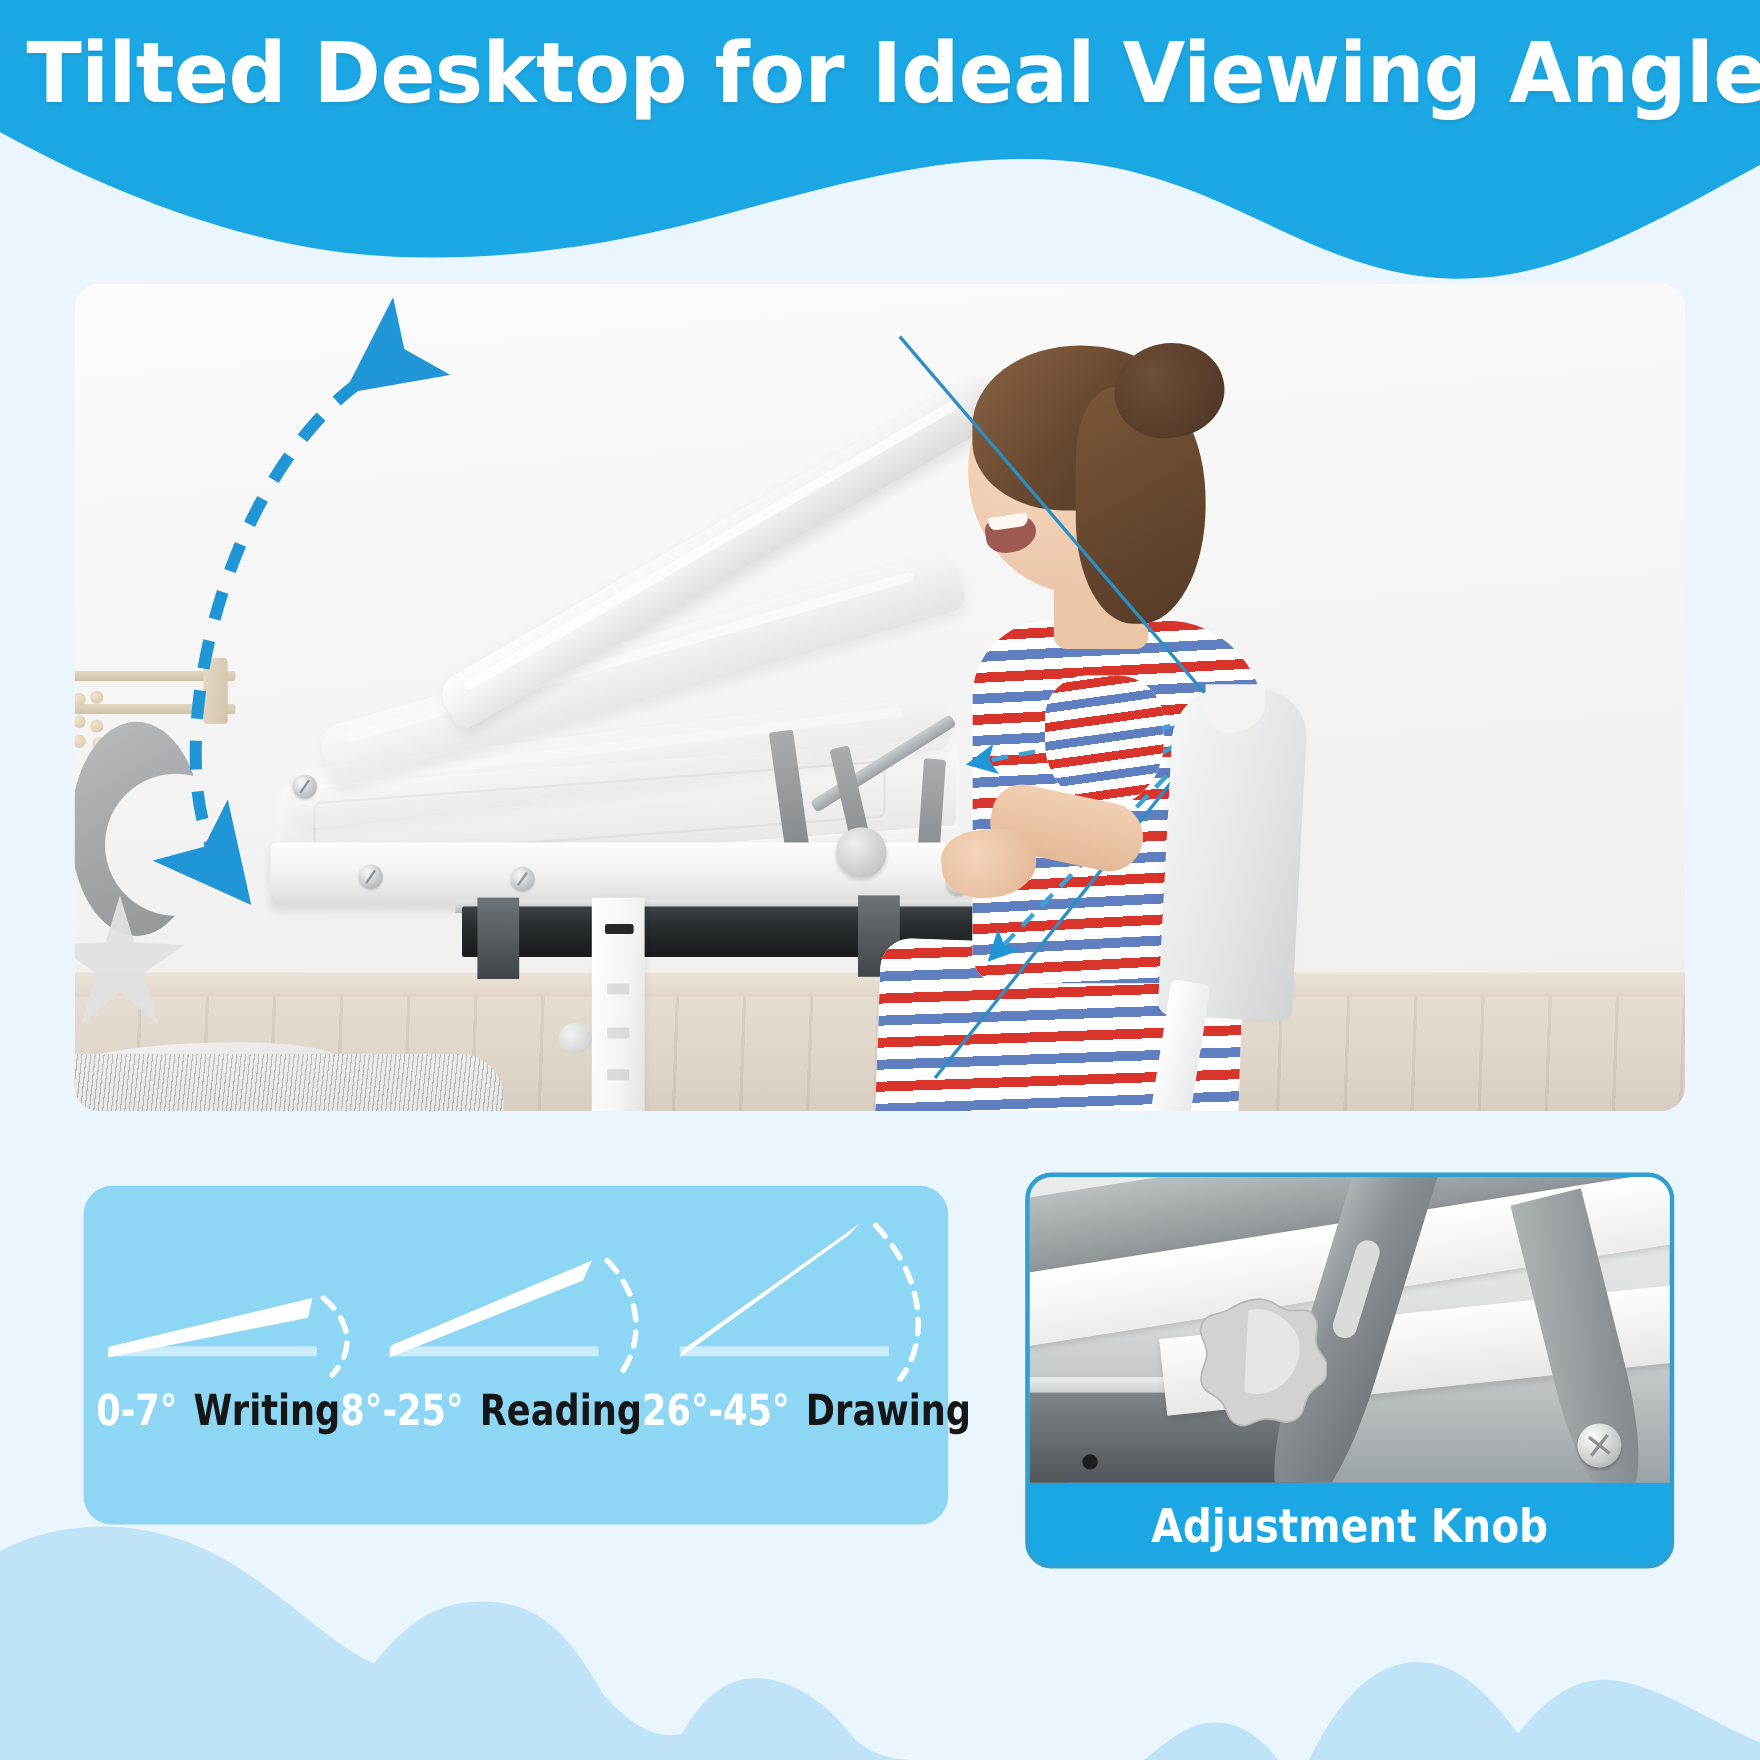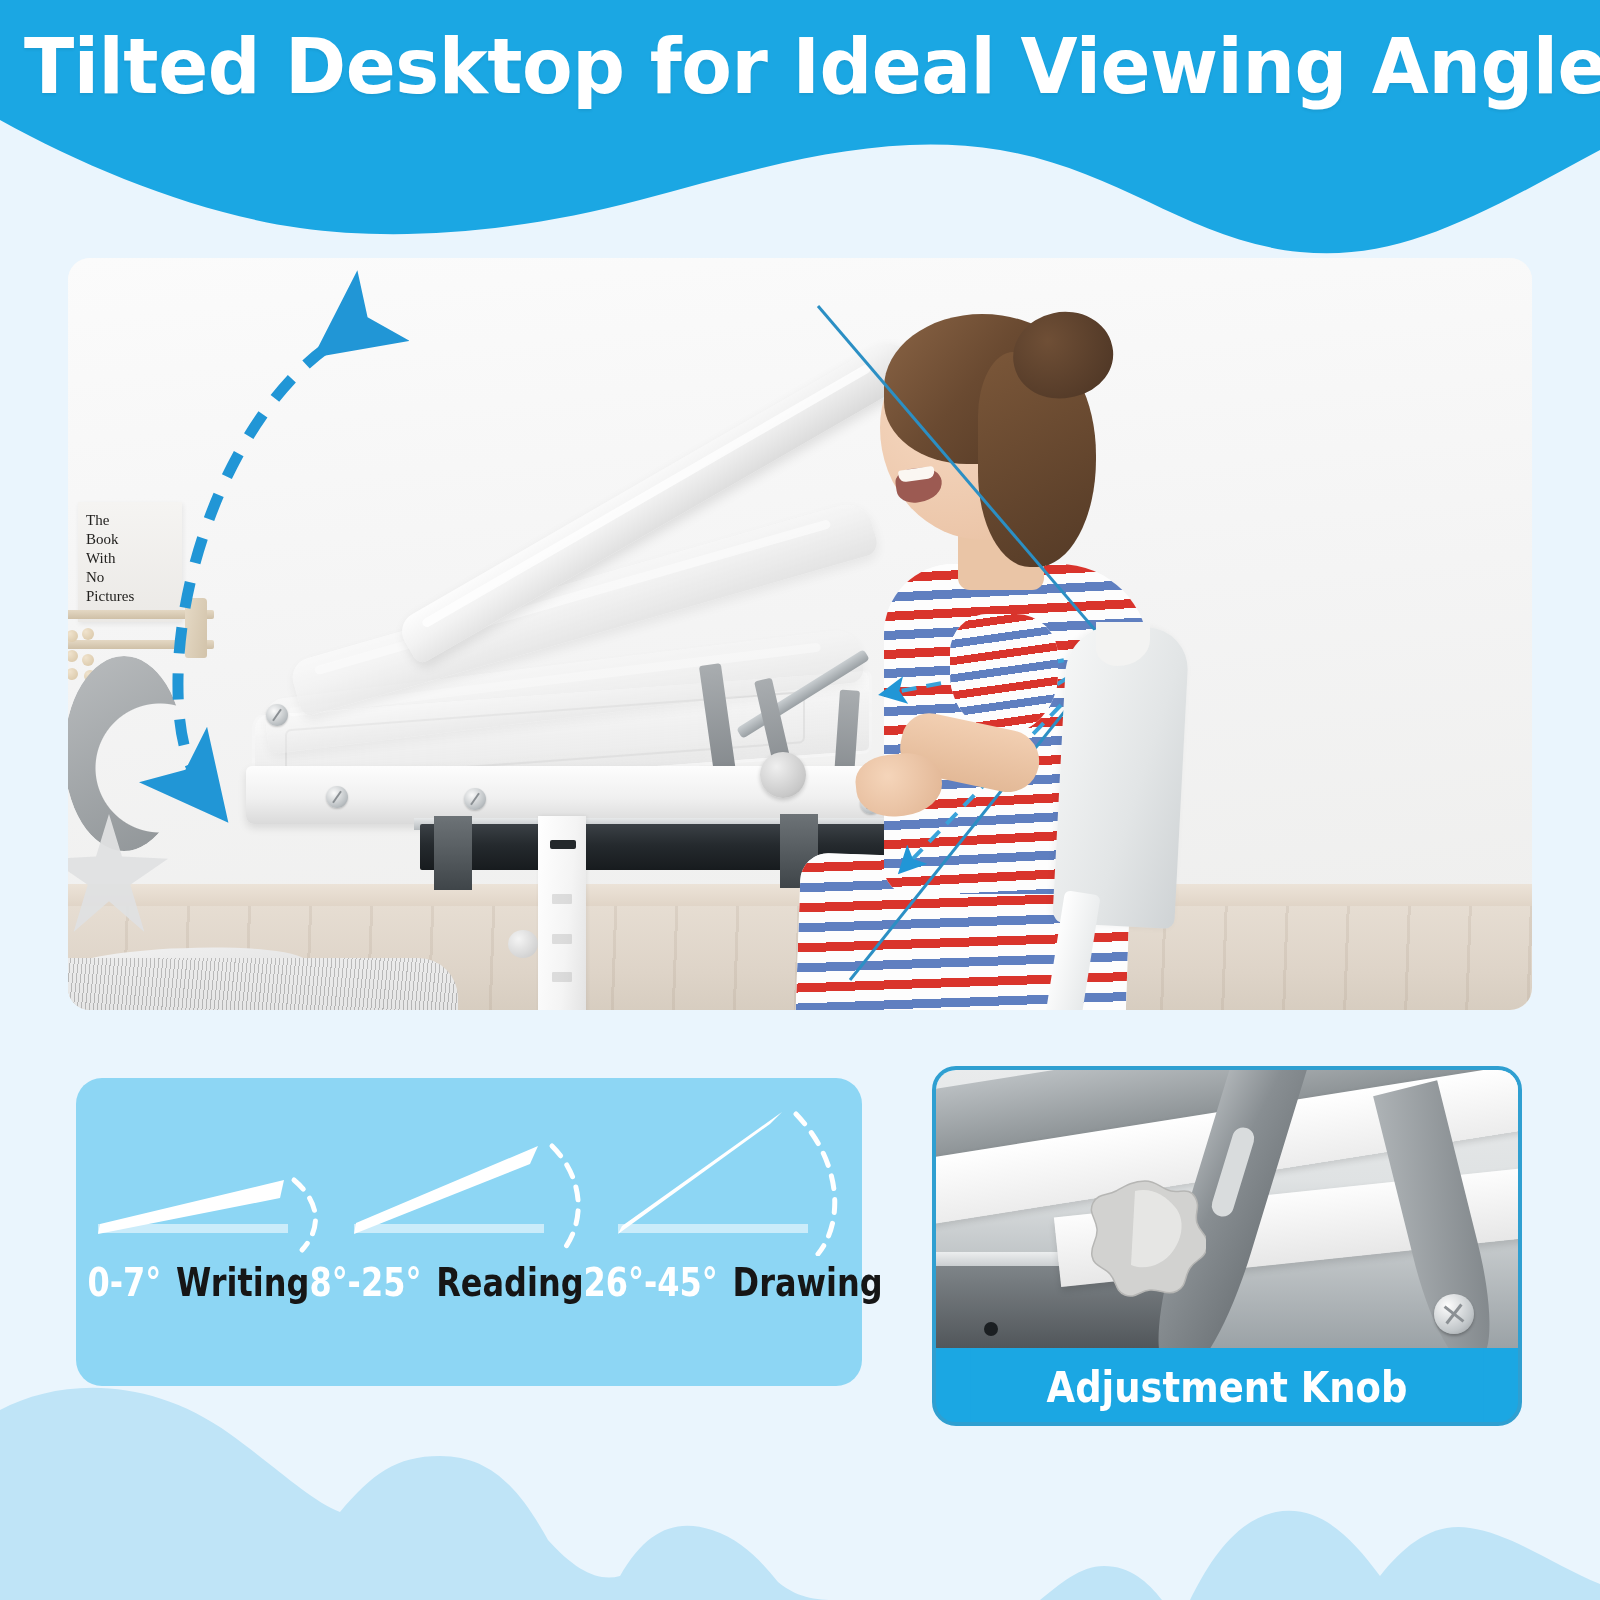--- a/index.html
+++ b/index.html
@@ -464,29 +464,20 @@
 </div>
 
 <div class="photo-card">
 
   <div class="wall"></div>
   <div class="baseboard"></div>
   <div class="floor"></div>
   <div class="rug-fold"></div>
   <div class="rug"></div>
 
-  <div class="book">
-    <div class="book-text">
-      <div>The</div>
-      <div>Book</div>
-      <div>With</div>
-      <div>No</div>
-      <div>Pictures</div>
-    </div>
-  </div>
   <div class="shelf-rail"></div>
   <div class="shelf-rail two"></div>
   <div class="shelf-end"></div>
   <div class="bead" style="left:-2px;top:372px"></div>
   <div class="bead" style="left:14px;top:370px"></div>
   <div class="bead" style="left:-2px;top:392px"></div>
   <div class="bead" style="left:14px;top:396px"></div>
   <div class="bead" style="left:-2px;top:410px"></div>
   <div class="bead" style="left:16px;top:412px"></div>
   <div class="moon"></div>

